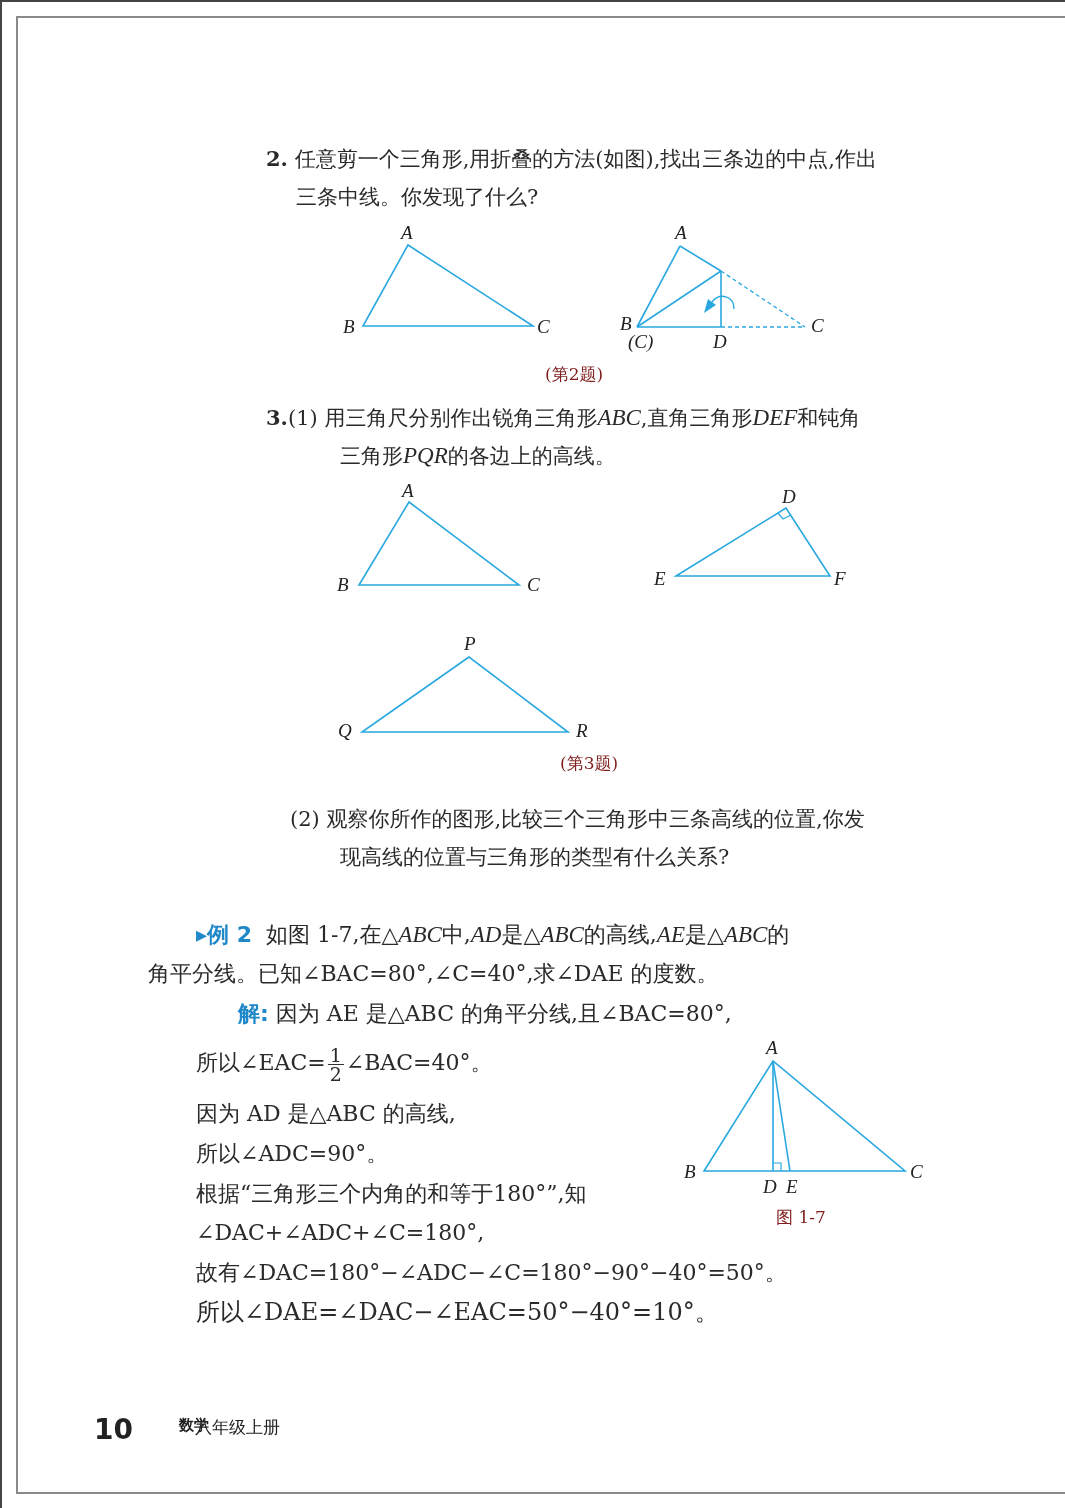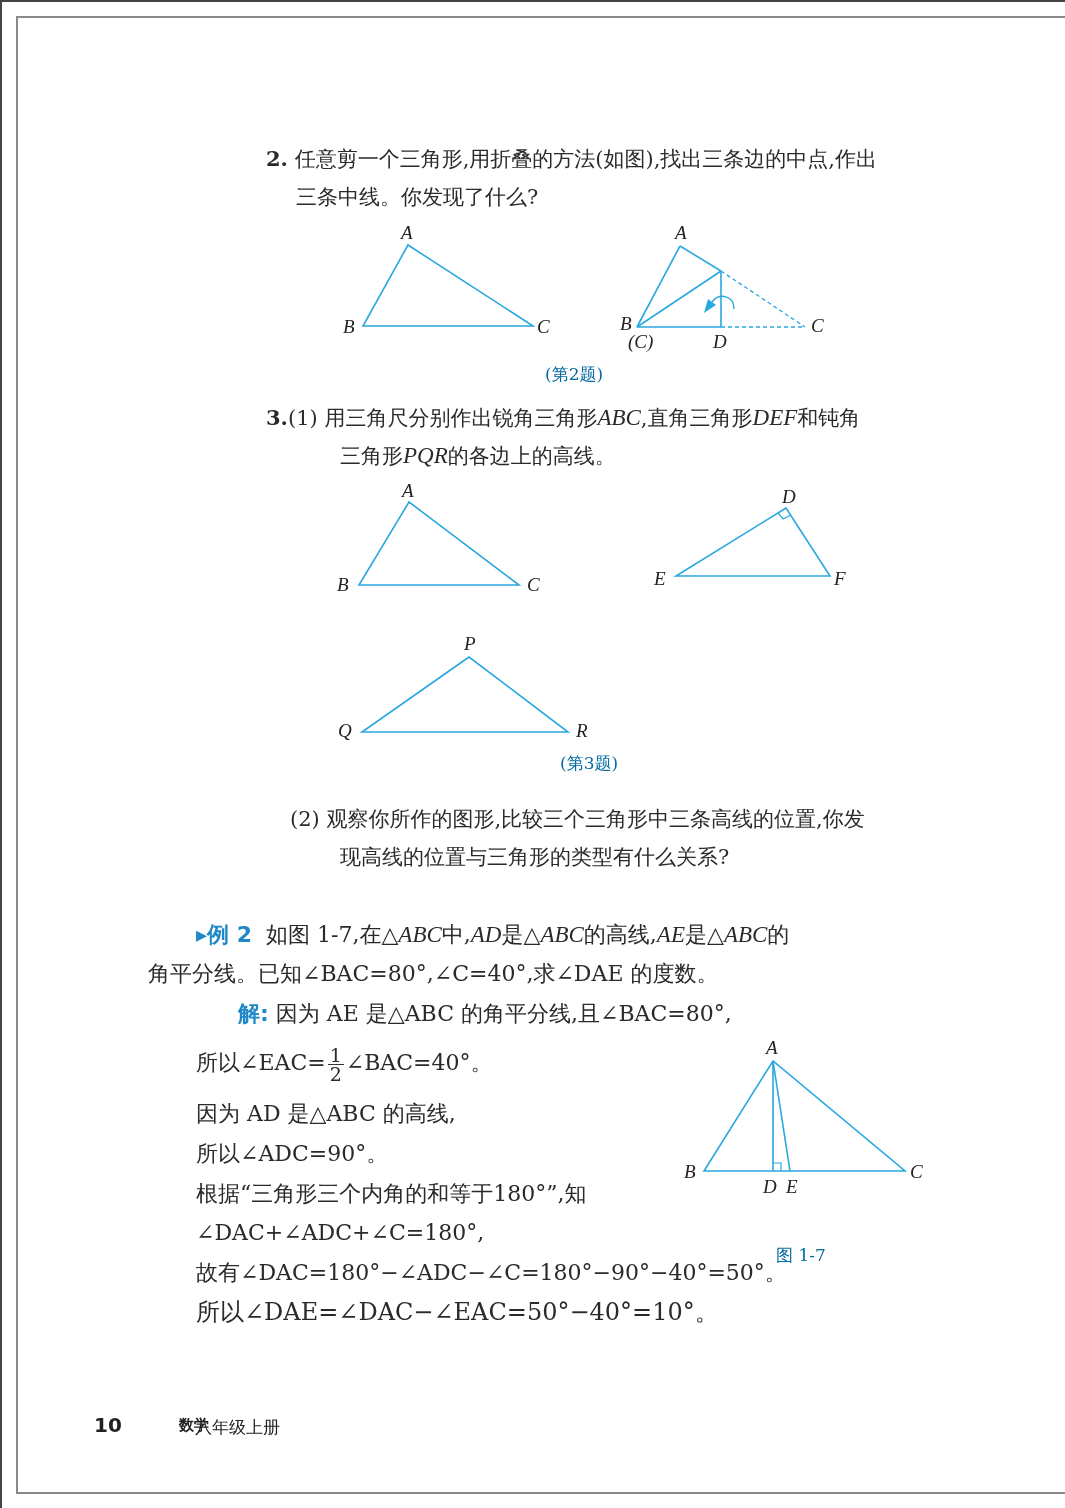--- a/index.html
+++ b/index.html
@@ -12,21 +12,21 @@
       border-left: 2px solid #444; border-top: 2px solid #444; border-bottom: 2px solid #444;
       box-sizing: content-box;
     }
     .inner-frame {
       position: absolute; left: 16px; top: 16px; width: 1049px; height: 1474px;
       border-left: 2px solid #8a8a8a; border-top: 2px solid #8a8a8a; border-bottom: 2px solid #8a8a8a;
     }
     .txt { position: absolute; font-size: 21px; line-height: 38px; white-space: nowrap; color: #2a2a2a; }
     .num { font-weight: bold; font-family: "DejaVu Serif", serif; }
     .it { font-style: italic; font-family: "Liberation Serif", serif; font-size: 23px; }
-    .cap { position: absolute; font-size: 17px; color: #0369a1; white-space: nowrap; }
+    .cap { position: absolute; font-size: 17px; color: #7f1d1d; white-space: nowrap; }
     .lbl { position: absolute; font-family: "Liberation Serif", serif; font-style: italic; font-size: 19px; color: #222; }
     svg.fig { position: absolute; left: 0; top: 0; overflow: visible; }
     .blue { color: #1e88c8; font-weight: bold; font-family: "DejaVu Sans", sans-serif; }
     .frac { display: inline-block; vertical-align: middle; text-align: center; line-height: 18px; font-size: 19px; margin: 0 2px; }
     .frac span { display: block; }
     .frac .top { border-bottom: 1px solid #333; padding: 0 2px; }
     .footer { position: absolute; top: 1413px; font-family: "DejaVu Sans", sans-serif; color: #222; }
   </style>
 </head>
 <body>
@@ -120,17 +120,17 @@
 <div class="txt" style="left:196px; top:1175px; font-size:22px;">根据“三角形三个内角的和等于180°”,知</div>
 <div class="txt" style="left:196px; top:1214px; font-size:22px;">∠DAC+∠ADC+∠C=180°,</div>
 <div class="txt" style="left:196px; top:1254px; font-size:22px;">故有∠DAC=180°−∠ADC−∠C=180°−90°−40°=50°。</div>
 <div class="txt" style="left:196px; top:1293px; font-size:24px;">所以∠DAE=∠DAC−∠EAC=50°−40°=10°。</div>
 
 <span class="lbl" style="left:766px; top:1037px;">A</span>
 <span class="lbl" style="left:684px; top:1161px;">B</span>
 <span class="lbl" style="left:910px; top:1161px;">C</span>
 <span class="lbl" style="left:763px; top:1176px;">D</span>
 <span class="lbl" style="left:786px; top:1176px;">E</span>
-<div class="cap" style="left:776px; top:1206px;margin-top:38px;">图 1-7</div>
+<div class="cap" style="left:776px; top:1206px;">图 1-7</div>
 
-<div class="footer" style="left:94px; font-size:20px; font-weight:bold;">10</div>
+<div class="footer" style="left:94px; font-size:28px; font-weight:bold;">10</div>
 <div class="footer" style="left:146px; top:1416px; font-size:15px; font-weight:bold;margin-left:33px;">数学</div>
 <div class="footer" style="left:195px; top:1416px; font-size:17px;">八年级上册</div>
 
 </body></html>

